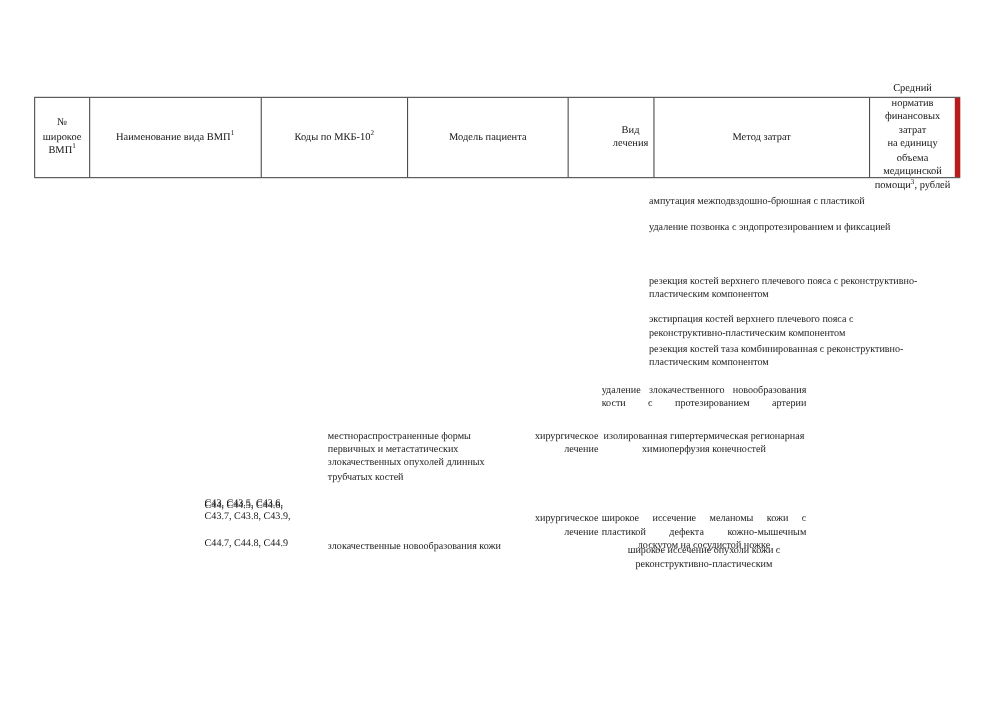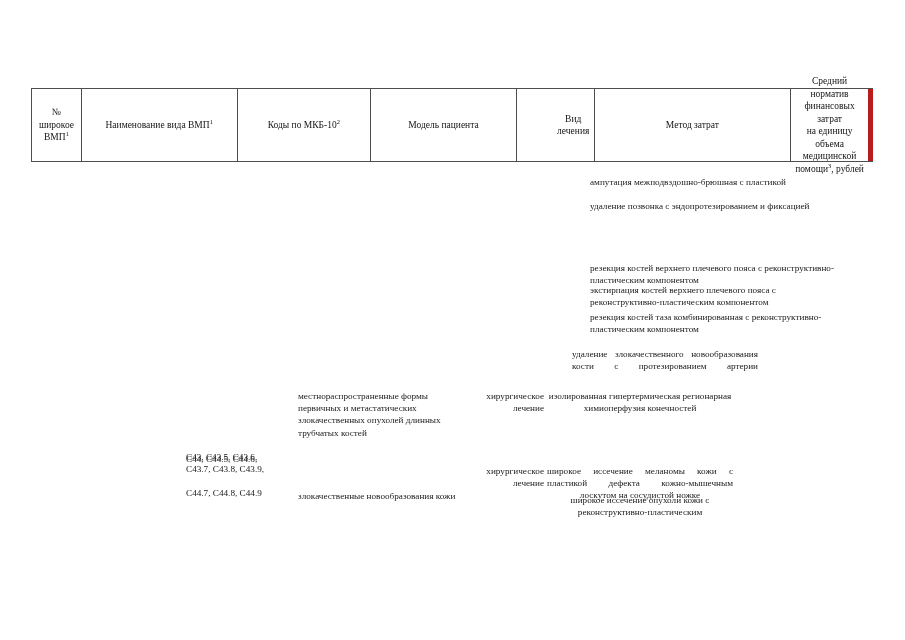--- a/index.html
+++ b/index.html
@@ -95,21 +95,21 @@
 
   
   .method-item {
     left: 590px;
     width: 248px;
     text-align: left;
   }
 
   
   .method-just {
-    left: 572px;
+    left: 547px;
     width: 186px;
     text-align: justify;
     text-align-last: justify;
   }
   .method-center {
     left: 547px;
     width: 186px;
     text-align: center;
   }
   .method-just2 {
@@ -196,21 +196,21 @@
         </div>
       </div>
 
     </div>
   </div>
 
   <div class="body-region">
 
     <div class="txt method-item" style="top:176px;">ампутация межподвздошно-брюшная с пластикой</div>
     <div class="txt method-item" style="top:200px;">удаление позвонка с эндопротезированием и фиксацией</div>
-    <div class="txt method-item" style="top:262px;">резекция костей верхнего плечевого пояса с реконструктивно-пластическим компонентом</div>
+    <div class="txt method-item" style="top:249px;">резекция костей верхнего плечевого пояса с реконструктивно-пластическим компонентом</div>
     <div class="txt method-item" style="top:284px;">экстирпация костей верхнего плечевого пояса с реконструктивно-пластическим компонентом</div>
     <div class="txt method-item" style="top:311px;">резекция костей таза комбинированная с реконструктивно-пластическим компонентом</div>
 
     <div class="txt method-just" style="top:348px;">удаление злокачественного новообразования кости с протезированием артерии</div>
 
     <div class="txt method-center" style="top:390px;">изолированная гипертермическая регионарная химиоперфузия конечностей</div>
 
     <div class="txt method-just2" style="top:465px;">широкое иссечение меланомы кожи с пластикой дефекта кожно-мышечным лоскутом на сосудистой ножке</div>
 
     <div class="txt method-center" style="top:494px;">широкое иссечение опухоли кожи с реконструктивно-пластическим</div>

